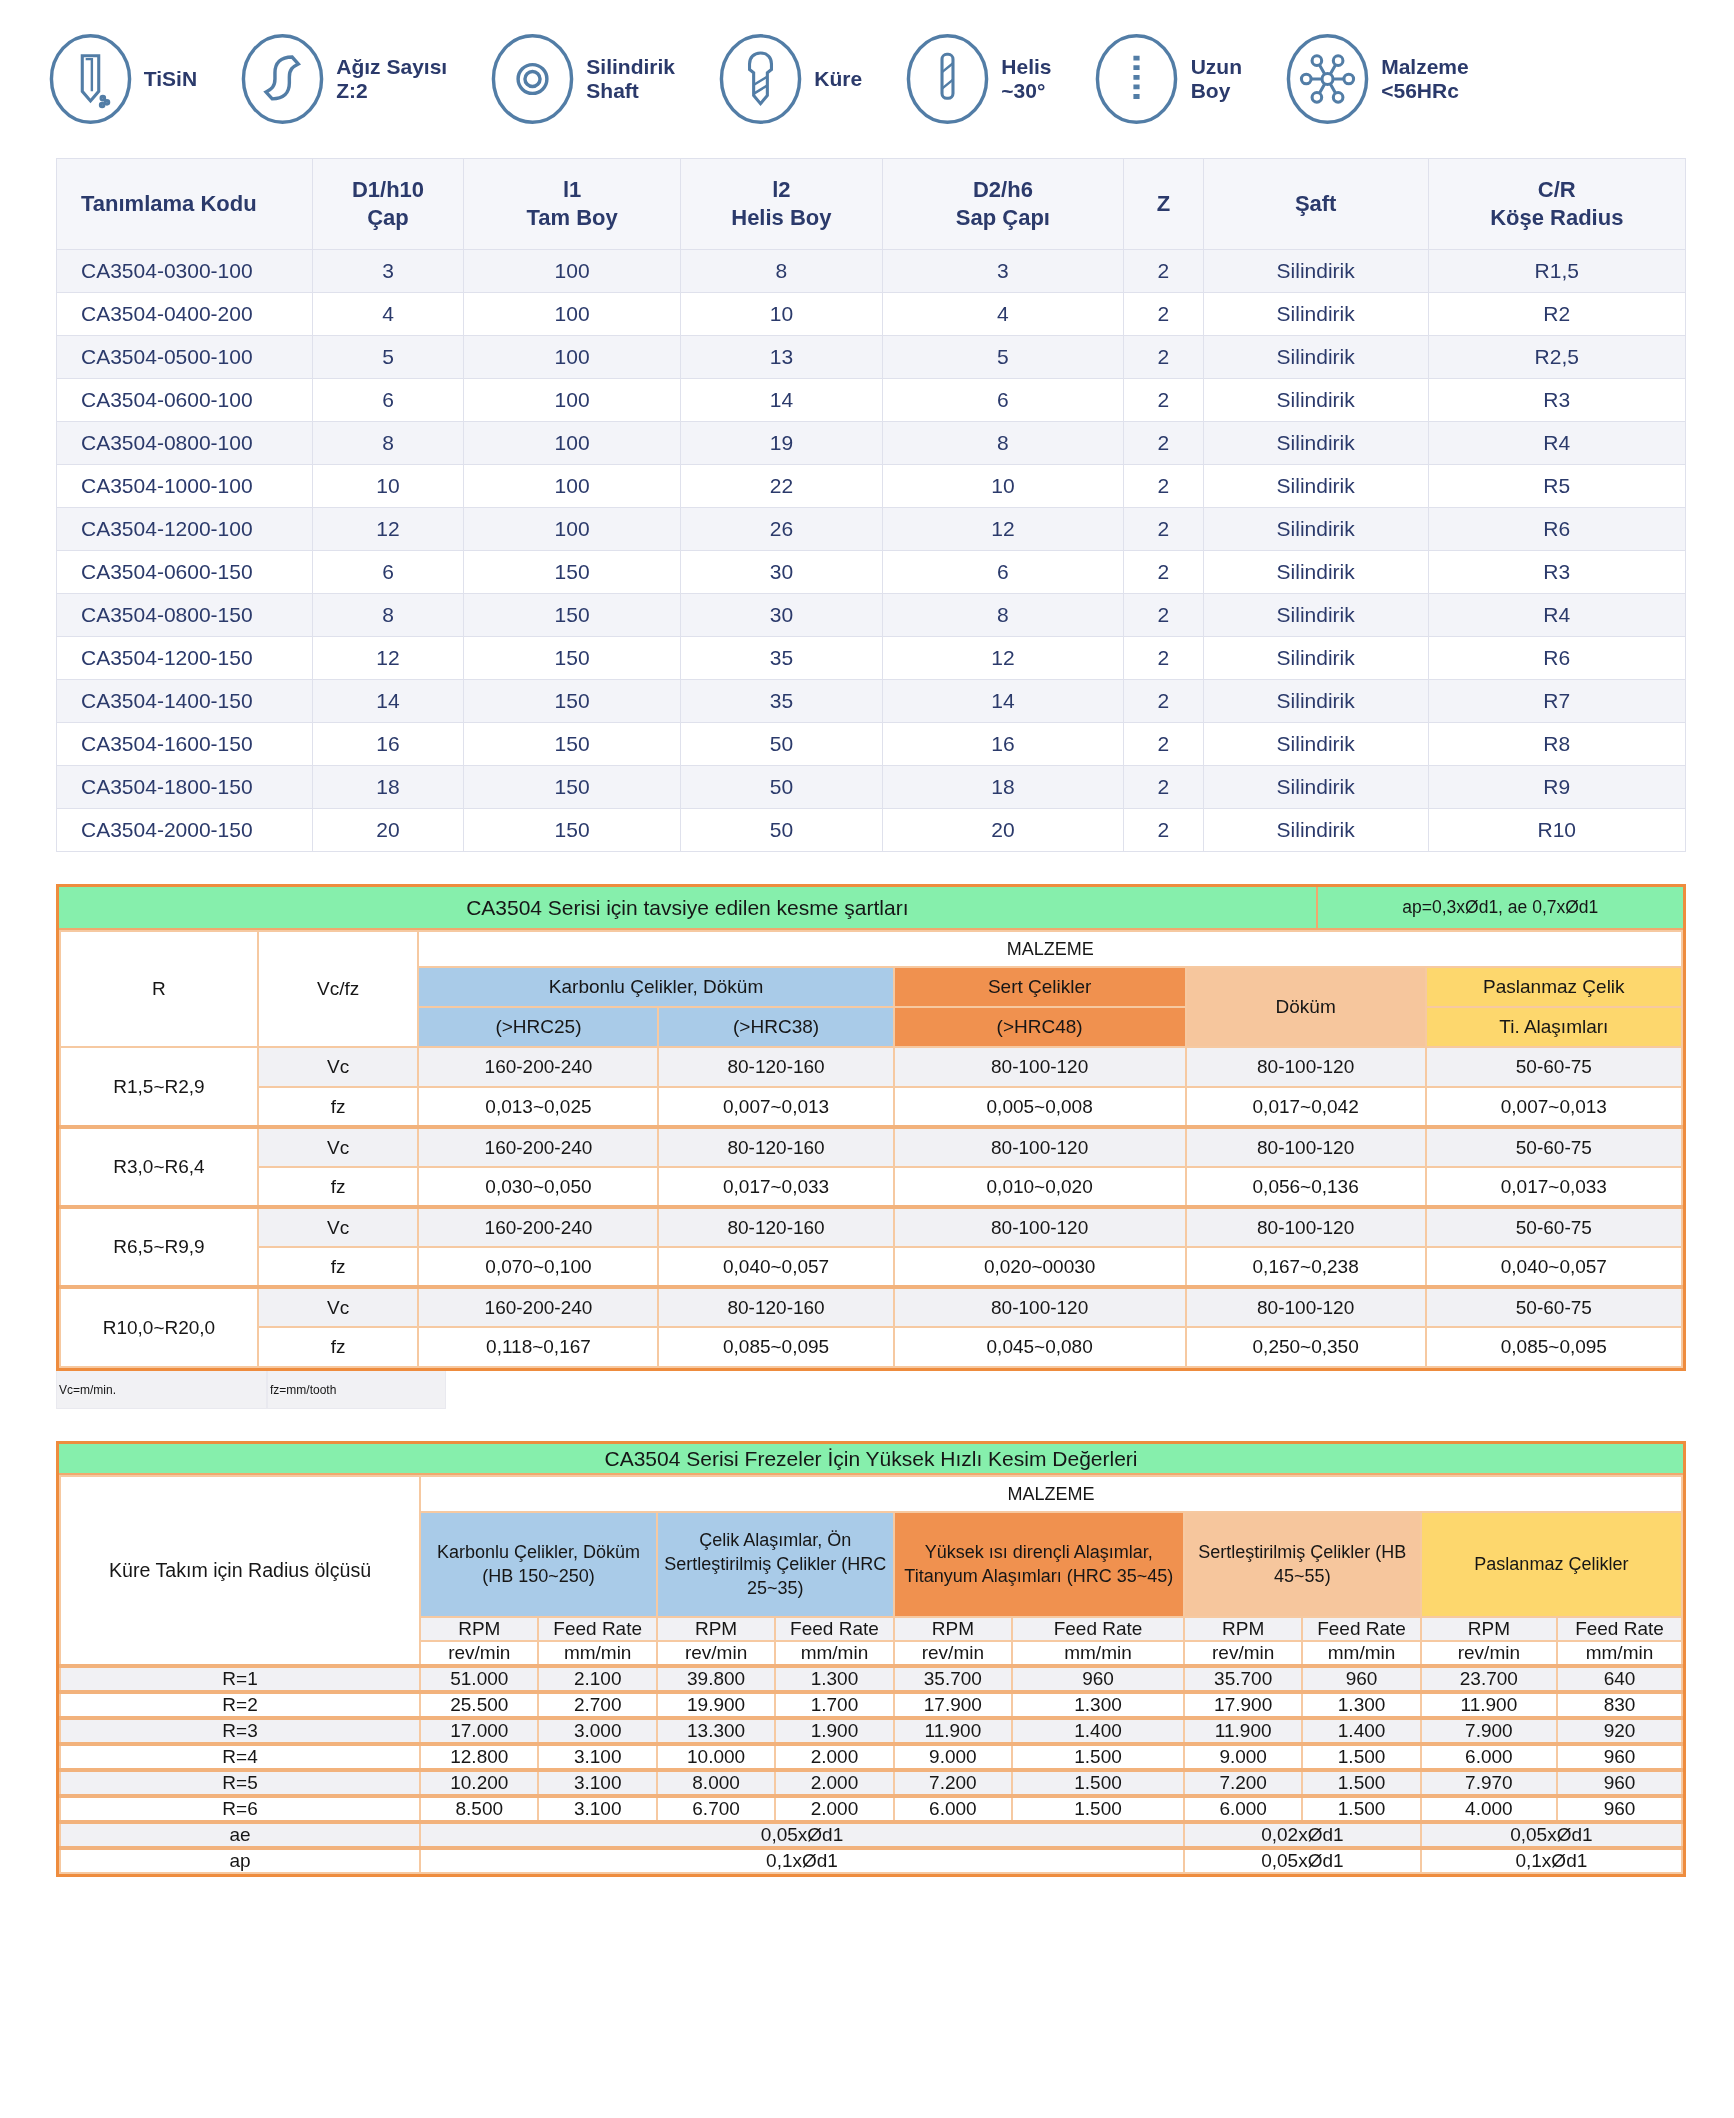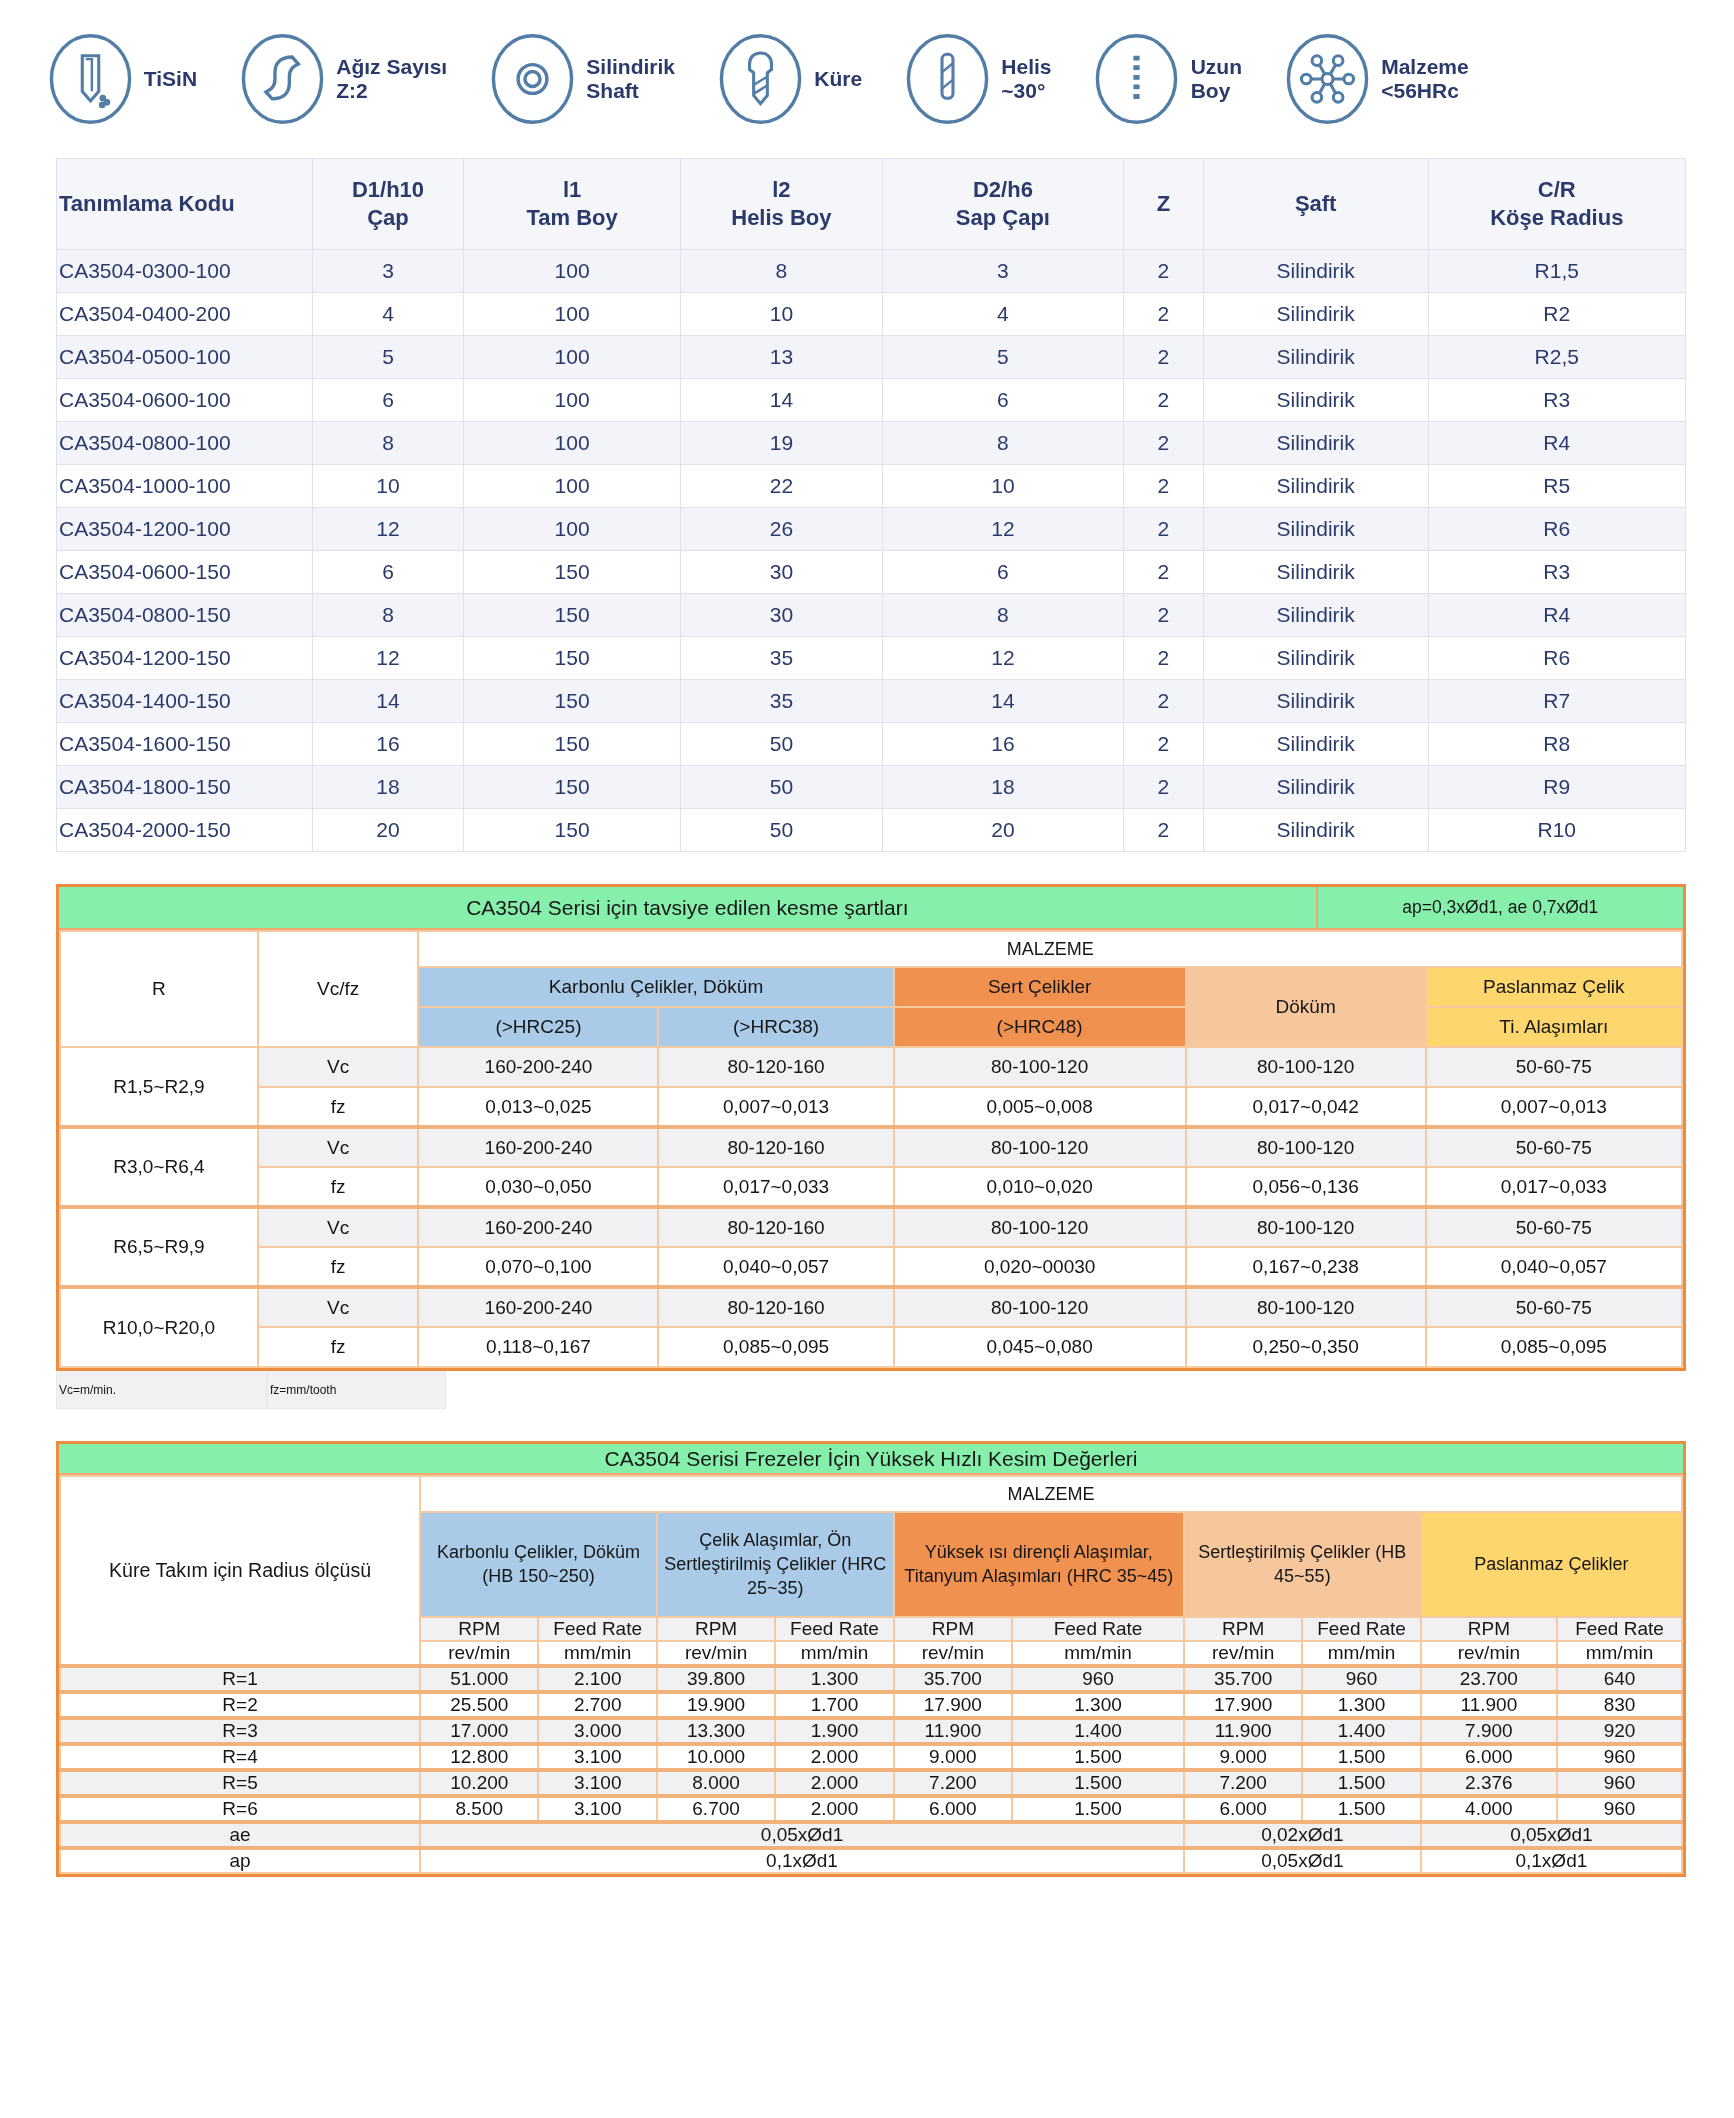--- a/index.html
+++ b/index.html
@@ -11,21 +11,21 @@
 .badge svg{width:85px;height:94px;flex:0 0 auto}
 .badge-label{margin-left:11.2px;font-size:21px;font-weight:600;color:#2b3a6b;line-height:1.18;white-space:nowrap}
 
 table{border-collapse:collapse;table-layout:fixed;width:100%}
 
 .t1{margin-top:32px;font-size:21px;color:#2b3a6b}
 .t1 th,.t1 td{border:1.4px solid #dfe1ec;text-align:center;vertical-align:middle;padding:0 2.8px}
 .t1 th{height:91px;background:#f5f6fa;font-weight:700;font-size:22px;line-height:1.3}
 .t1 td{height:43px}
 .t1 tbody tr:nth-child(odd) td{background:#f3f4f9}
-.t1 .left{text-align:left;padding-left:2px}
+.t1 .left{text-align:left;padding-left:24px}
 
 .owrap{border:3.5px solid #ee8c3e;margin-top:32px;color:#161616}
 .titlebar{display:flex;align-items:flex-end;border-bottom:2.8px solid #f0a86e;background:#86efac}
 .tcell{display:flex;align-items:center;justify-content:center;font-size:21px;color:#161616}
 .tcell.main{flex:1 1 auto;border-right:2.8px solid #f0a86e;height:41px}
 .tcell.note{flex:0 0 22.5%;font-size:17.5px;height:41px}
 .tcell.single{flex:1 1 auto;height:29px}
 .t2,.t3{font-size:19px;color:#161616}
 .t2 th,.t2 td,.t3 th,.t3 td{border:2.1px solid #f6c9a1;text-align:center;vertical-align:middle;font-weight:400;padding:0 4.2px}
 .malzeme{font-weight:700;font-size:18px;height:36px;background:#fff}
@@ -540,21 +540,21 @@
           <tr class="thick">
             <td class="g">R=5</td>
             <td class="g">10.200</td>
             <td class="g">3.100</td>
             <td class="g">8.000</td>
             <td class="g">2.000</td>
             <td class="g">7.200</td>
             <td class="g">1.500</td>
             <td class="g">7.200</td>
             <td class="g">1.500</td>
-            <td class="g">2.376</td>
+            <td class="g">7.970</td>
             <td class="g">960</td>
           </tr>
           <tr class="thick">
             <td>R=6</td>
             <td>8.500</td>
             <td>3.100</td>
             <td>6.700</td>
             <td>2.000</td>
             <td>6.000</td>
             <td>1.500</td>

